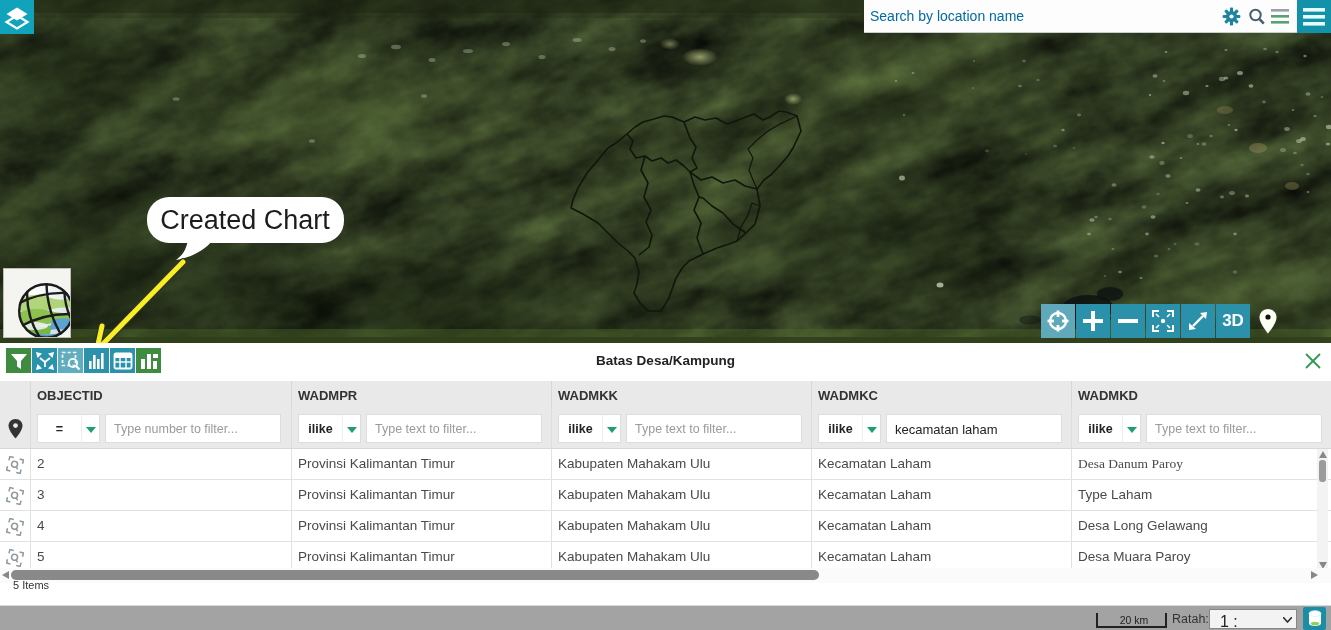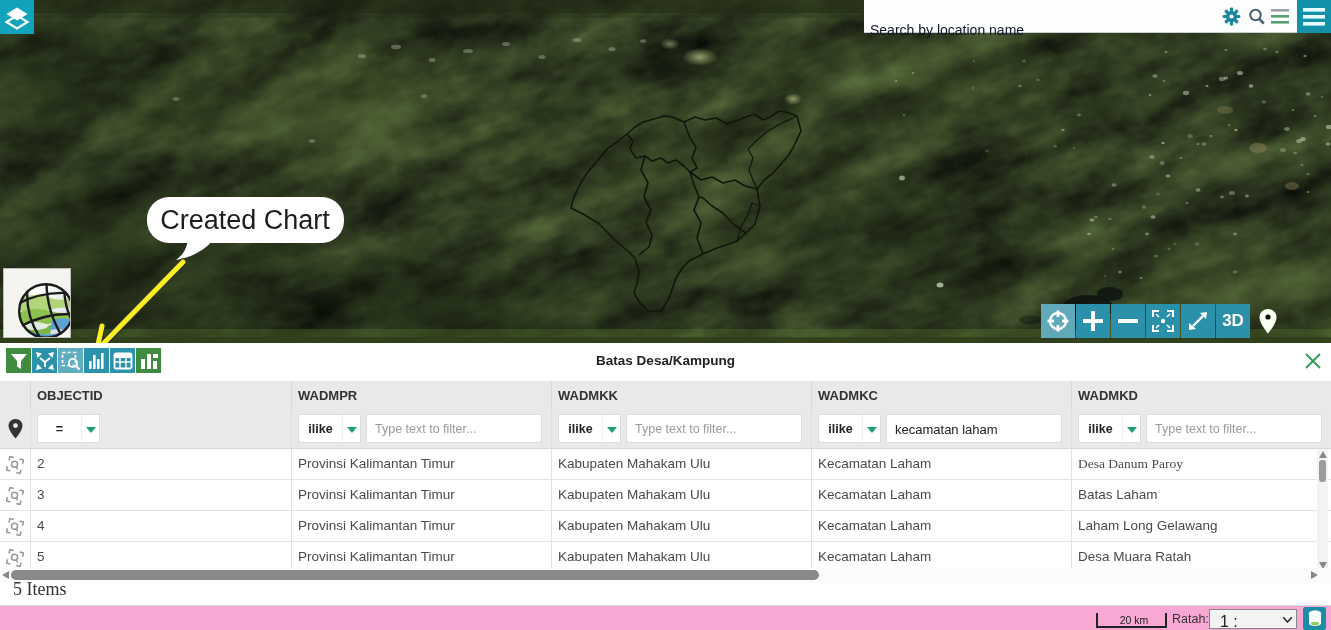--- a/index.html
+++ b/index.html
@@ -183,21 +183,21 @@
     <div class="abs" style="left:0;top:0;width:34px;height:34px;background:#12a3bc;">
       <svg width="34" height="34">
         <g>
           <polygon points="17,7.5 27.5,14 17,20.5 6.5,14" fill="#ffffff"></polygon>
           <polygon points="17,15.5 27.5,22 17,28.5 6.5,22" fill="none" stroke="#ffffff" stroke-width="2.2"></polygon>
         </g>
       </svg>
     </div>
 
     <div class="abs" style="left:864px;top:0;width:433px;height:33px;background:#fdfdfd;border-bottom:1px solid #c9cdd0;">
-      <div class="abs" style="left:6px;top:8px;font-size:14px;color:#0f172a;margin-top:14px;">Search by location name</div>
+      <div class="abs" style="left:6px;top:8px;font-size:14px;color:#0369a1;">Search by location name</div>
 
       <svg class="abs" style="left:1222px;top:0" width="0" height="0"></svg>
       <svg class="abs" style="left:358px;top:7px" width="19" height="19" viewBox="0 0 19 19">
         <g fill="#1d84a0">
           <circle cx="9.5" cy="9.5" r="5.6"></circle>
           <g>
             <rect x="7.9" y="0.6" width="3.2" height="4.4" rx="1"></rect>
             <rect x="7.9" y="14" width="3.2" height="4.4" rx="1"></rect>
             <rect x="0.6" y="7.9" width="4.4" height="3.2" rx="1"></rect>
             <rect x="14" y="7.9" width="4.4" height="3.2" rx="1"></rect>
@@ -436,20 +436,23 @@
         <svg style="position:absolute;left:8px;top:10px" width="15" height="20" viewBox="0 0 15 20">
           <path d="M7.5 0 C3.3 0 0.5 3 0.5 6.8 C0.5 11.8 7.5 19.5 7.5 19.5 C7.5 19.5 14.5 11.8 14.5 6.8 C14.5 3 11.7 0 7.5 0 Z" fill="#333"></path>
           <circle cx="7.5" cy="6.6" r="2.4" fill="#e9e9e9"></circle>
         </svg>
         <div style="position:absolute;left:37px;top:5px;width:44px;height:29px;background:#fff;border:1px solid #ddd;border-right:none;font-size:12.5px;font-weight:bold;color:#222;text-align:center;line-height:28px;">=</div>
         <div style="position:absolute;left:81px;top:5px;width:19px;height:29px;background:#fff;border:1px solid #ddd;border-left:1px solid #eee;">
           <svg style="position:absolute;left:4px;top:12px" width="10" height="6">
             <polygon points="0,0 10,0 5,6" fill="#1d9e74"></polygon>
           </svg>
         </div>
+        <div style="position:absolute;left:105px;top:5px;width:176px;height:29px;background:#fff;border:1px solid #ddd;">
+          <span style="position:absolute;left:8px;top:7px;font-size:12.5px;color:#9a9a9a;">Type number to filter...</span>
+        </div>
         <div style="position:absolute;left:298px;top:5px;width:44px;height:29px;background:#fff;border:1px solid #ddd;border-right:none;font-size:12.5px;font-weight:bold;color:#222;text-align:center;line-height:28px;">ilike</div>
         <div style="position:absolute;left:342px;top:5px;width:19px;height:29px;background:#fff;border:1px solid #ddd;border-left:1px solid #eee;">
           <svg style="position:absolute;left:4px;top:12px" width="10" height="6">
             <polygon points="0,0 10,0 5,6" fill="#1d9e74"></polygon>
           </svg>
         </div>
         <div style="position:absolute;left:366px;top:5px;width:176px;height:29px;background:#fff;border:1px solid #ddd;">
           <span style="position:absolute;left:8px;top:7px;font-size:12.5px;color:#9a9a9a;">Type text to filter...</span>
         </div>
         <div style="position:absolute;left:558px;top:5px;width:44px;height:29px;background:#fff;border:1px solid #ddd;border-right:none;font-size:12.5px;font-weight:bold;color:#222;text-align:center;line-height:28px;">ilike</div>
@@ -513,55 +516,55 @@
               <path d="M16 12 L16 16 L12 16"></path>
               <path d="M6 16 L2 16 L2 12"></path>
               <circle cx="8.4" cy="8.4" r="3"></circle>
               <line x1="10.6" y1="10.6" x2="12.6" y2="12.6"></line>
             </g>
           </svg>
           <div style="position:absolute;left:37px;top:7px;">3</div>
           <div style="position:absolute;left:298px;top:7px;">Provinsi Kalimantan Timur</div>
           <div style="position:absolute;left:558px;top:7px;">Kabupaten Mahakam Ulu</div>
           <div style="position:absolute;left:818px;top:7px;">Kecamatan Laham</div>
-          <div style="position:absolute;left:1078px;top:7px;">Batas Laham</div>
+          <div style="position:absolute;left:1078px;top:7px;">Type Laham</div>
         </div>
         <div style="position:absolute;left:0;top:62px;width:1331px;height:31px;border-bottom:1px solid #e2e2e2;">
           <svg style="position:absolute;left:6px;top:7px" width="18" height="18" viewBox="0 0 18 18">
             <g transform="rotate(14 9 9)" stroke="#8e99a1" stroke-width="1.5" fill="none">
               <path d="M2 6 L2 2 L6 2"></path>
               <path d="M12 2 L16 2 L16 6"></path>
               <path d="M16 12 L16 16 L12 16"></path>
               <path d="M6 16 L2 16 L2 12"></path>
               <circle cx="8.4" cy="8.4" r="3"></circle>
               <line x1="10.6" y1="10.6" x2="12.6" y2="12.6"></line>
             </g>
           </svg>
           <div style="position:absolute;left:37px;top:7px;">4</div>
           <div style="position:absolute;left:298px;top:7px;">Provinsi Kalimantan Timur</div>
           <div style="position:absolute;left:558px;top:7px;">Kabupaten Mahakam Ulu</div>
           <div style="position:absolute;left:818px;top:7px;">Kecamatan Laham</div>
-          <div style="position:absolute;left:1078px;top:7px;">Laham Long Gelawang</div>
+          <div style="position:absolute;left:1078px;top:7px;">Desa Long Gelawang</div>
         </div>
         <div style="position:absolute;left:0;top:93px;width:1331px;height:31px;border-bottom:1px solid #e2e2e2;">
           <svg style="position:absolute;left:6px;top:7px" width="18" height="18" viewBox="0 0 18 18">
             <g transform="rotate(14 9 9)" stroke="#8e99a1" stroke-width="1.5" fill="none">
               <path d="M2 6 L2 2 L6 2"></path>
               <path d="M12 2 L16 2 L16 6"></path>
               <path d="M16 12 L16 16 L12 16"></path>
               <path d="M6 16 L2 16 L2 12"></path>
               <circle cx="8.4" cy="8.4" r="3"></circle>
               <line x1="10.6" y1="10.6" x2="12.6" y2="12.6"></line>
             </g>
           </svg>
           <div style="position:absolute;left:37px;top:7px;">5</div>
           <div style="position:absolute;left:298px;top:7px;">Provinsi Kalimantan Timur</div>
           <div style="position:absolute;left:558px;top:7px;">Kabupaten Mahakam Ulu</div>
           <div style="position:absolute;left:818px;top:7px;">Kecamatan Laham</div>
-          <div style="position:absolute;left:1078px;top:7px;">Desa Muara Ratah</div>
+          <div style="position:absolute;left:1078px;top:7px;">Desa Muara Paroy</div>
         </div>
         <div style="position:absolute;left:30px;top:0;width:1px;height:122px;background:#e2e2e2;"></div>
         <div style="position:absolute;left:291px;top:0;width:1px;height:122px;background:#e2e2e2;"></div>
         <div style="position:absolute;left:551px;top:0;width:1px;height:122px;background:#e2e2e2;"></div>
         <div style="position:absolute;left:811px;top:0;width:1px;height:122px;background:#e2e2e2;"></div>
         <div style="position:absolute;left:1071px;top:0;width:1px;height:122px;background:#e2e2e2;"></div>
       </div>
 
     <div class="abs" style="left:1317px;top:106px;width:11px;height:122px;background:#f3f3f3;">
       <svg class="abs" style="left:2px;top:2px" width="8" height="7">
@@ -575,24 +578,24 @@
 
     <div class="abs" style="left:0;top:225px;width:1331px;height:15px;background:#fbfbfb;">
       <svg class="abs" style="left:2px;top:3px" width="7" height="8">
           <polygon points="7,0 7,8 0,4" fill="#888"></polygon>
         </svg>
       <div class="abs" style="left:11px;top:2px;width:808px;height:10px;background:#898989;border-radius:5px;"></div>
       <svg class="abs" style="left:1311px;top:3px" width="7" height="8">
           <polygon points="0,0 0,8 7,4" fill="#888"></polygon>
         </svg>
     </div>
-    <div class="abs" style="left:13px;top:236px;font-size:18px;color:#333;font-family:Liberation Serif, serif;">5 Items</div>
+    <div class="abs" style="left:13px;top:236px;font-size:11px;color:#333;">5 Items</div>
   </div>
 
-  <div class="abs" style="left:0;top:605px;width:1331px;height:25px;background:#f9a8d4;border-top:1px solid #d8d8d8;">
+  <div class="abs" style="left:0;top:605px;width:1331px;height:25px;background:#a3a3a3;border-top:1px solid #d8d8d8;">
 
     <svg class="abs" style="left:1096px;top:6px" width="72" height="17">
       <g stroke="#222" stroke-width="2" fill="none">
           <path d="M1 1 L1 15 L70 15 L70 1"></path>
         </g>
       <text x="38" y="12" font-size="10.5" fill="#222" text-anchor="middle" font-family="Liberation Sans">20 km</text>
     </svg>
     <div class="abs" style="left:1172px;top:6px;font-size:12.5px;color:#333;">Ratah:</div>
     <div class="abs" style="left:1209px;top:3px;width:88px;height:20px;background:#f3f3f3;border:1px solid #888;font-size:16px;color:#222;">
       <span style="position:absolute;left:10px;top:3px;">1 : 1155583</span>

